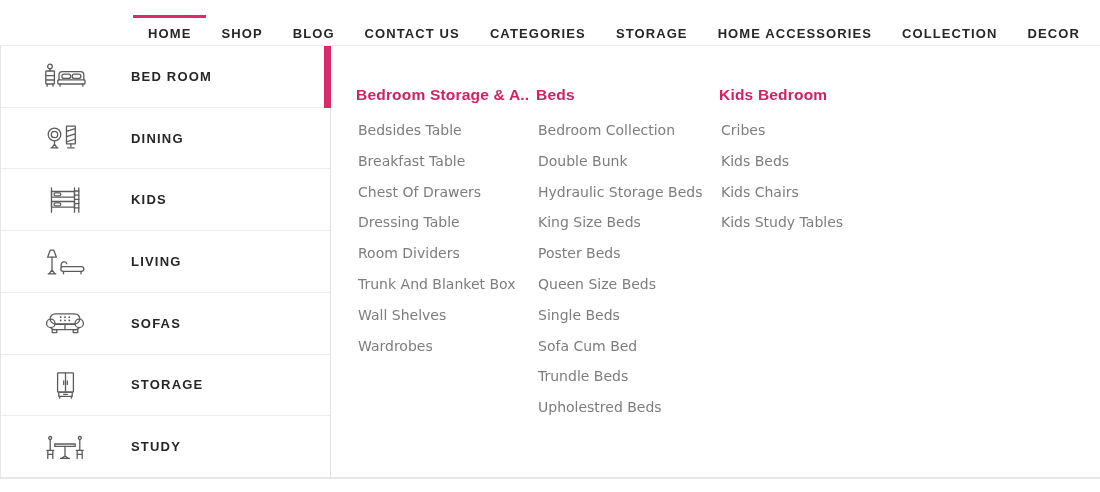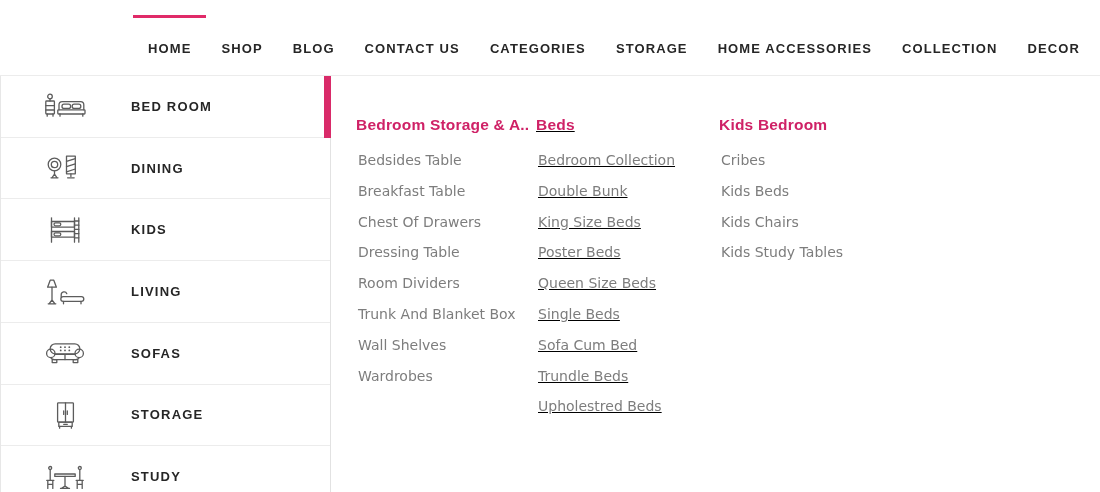--- a/index.html
+++ b/index.html
@@ -6,21 +6,21 @@
   html, body { width: 1100px; height: 492px; }
   body {
     font-family: "DejaVu Sans", "Liberation Sans", sans-serif;
     background: #ffffff;
     overflow: hidden;
     position: relative;
   }
 
   
   .topnav {
-    height: 76px;
+    height: 46px;
     border-bottom: 1px solid #ececec;
     display: flex;
     background: #fff;
   }
   .nav-items {
     display: flex;
     margin-left: 133px;
     height: 100%;
   }
   .nav-item {
@@ -99,21 +99,21 @@
   .side-item.active .active-bar { display: block; }
 
   
   .panel {
     flex: 1;
     display: flex;
     padding: 40px 0 0 25px;
   }
   .col { display: flex; flex-direction: column; }
   .col-a { width: 180px; }
-  .col-b { width: 183px; text-decoration: underline; }
+  .col-b { width: 183px; }
   .col-c { width: 200px; }
   .col-title {
     font-family: "Liberation Sans", sans-serif;
     font-size: 15.5px;
     font-weight: bold;
     color: #cf2166;
     letter-spacing: 0.2px;
     margin: 0 0 11px 0;
     white-space: nowrap;
     cursor: pointer;
@@ -298,20 +298,21 @@
           <a class="col-link">Wall Shelves</a>
           <a class="col-link">Wardrobes</a>
         </div>
     </div>
 
     <div class="col col-b">
       <h3 class="col-title">Beds</h3>
       <div class="col-links">
           <a class="col-link">Bedroom Collection</a>
           <a class="col-link">Double Bunk</a>
+          <a class="col-link">Hydraulic Storage Beds</a>
           <a class="col-link">King Size Beds</a>
           <a class="col-link">Poster Beds</a>
           <a class="col-link">Queen Size Beds</a>
           <a class="col-link">Single Beds</a>
           <a class="col-link">Sofa Cum Bed</a>
           <a class="col-link">Trundle Beds</a>
           <a class="col-link">Upholestred Beds</a>
         </div>
     </div>
 

